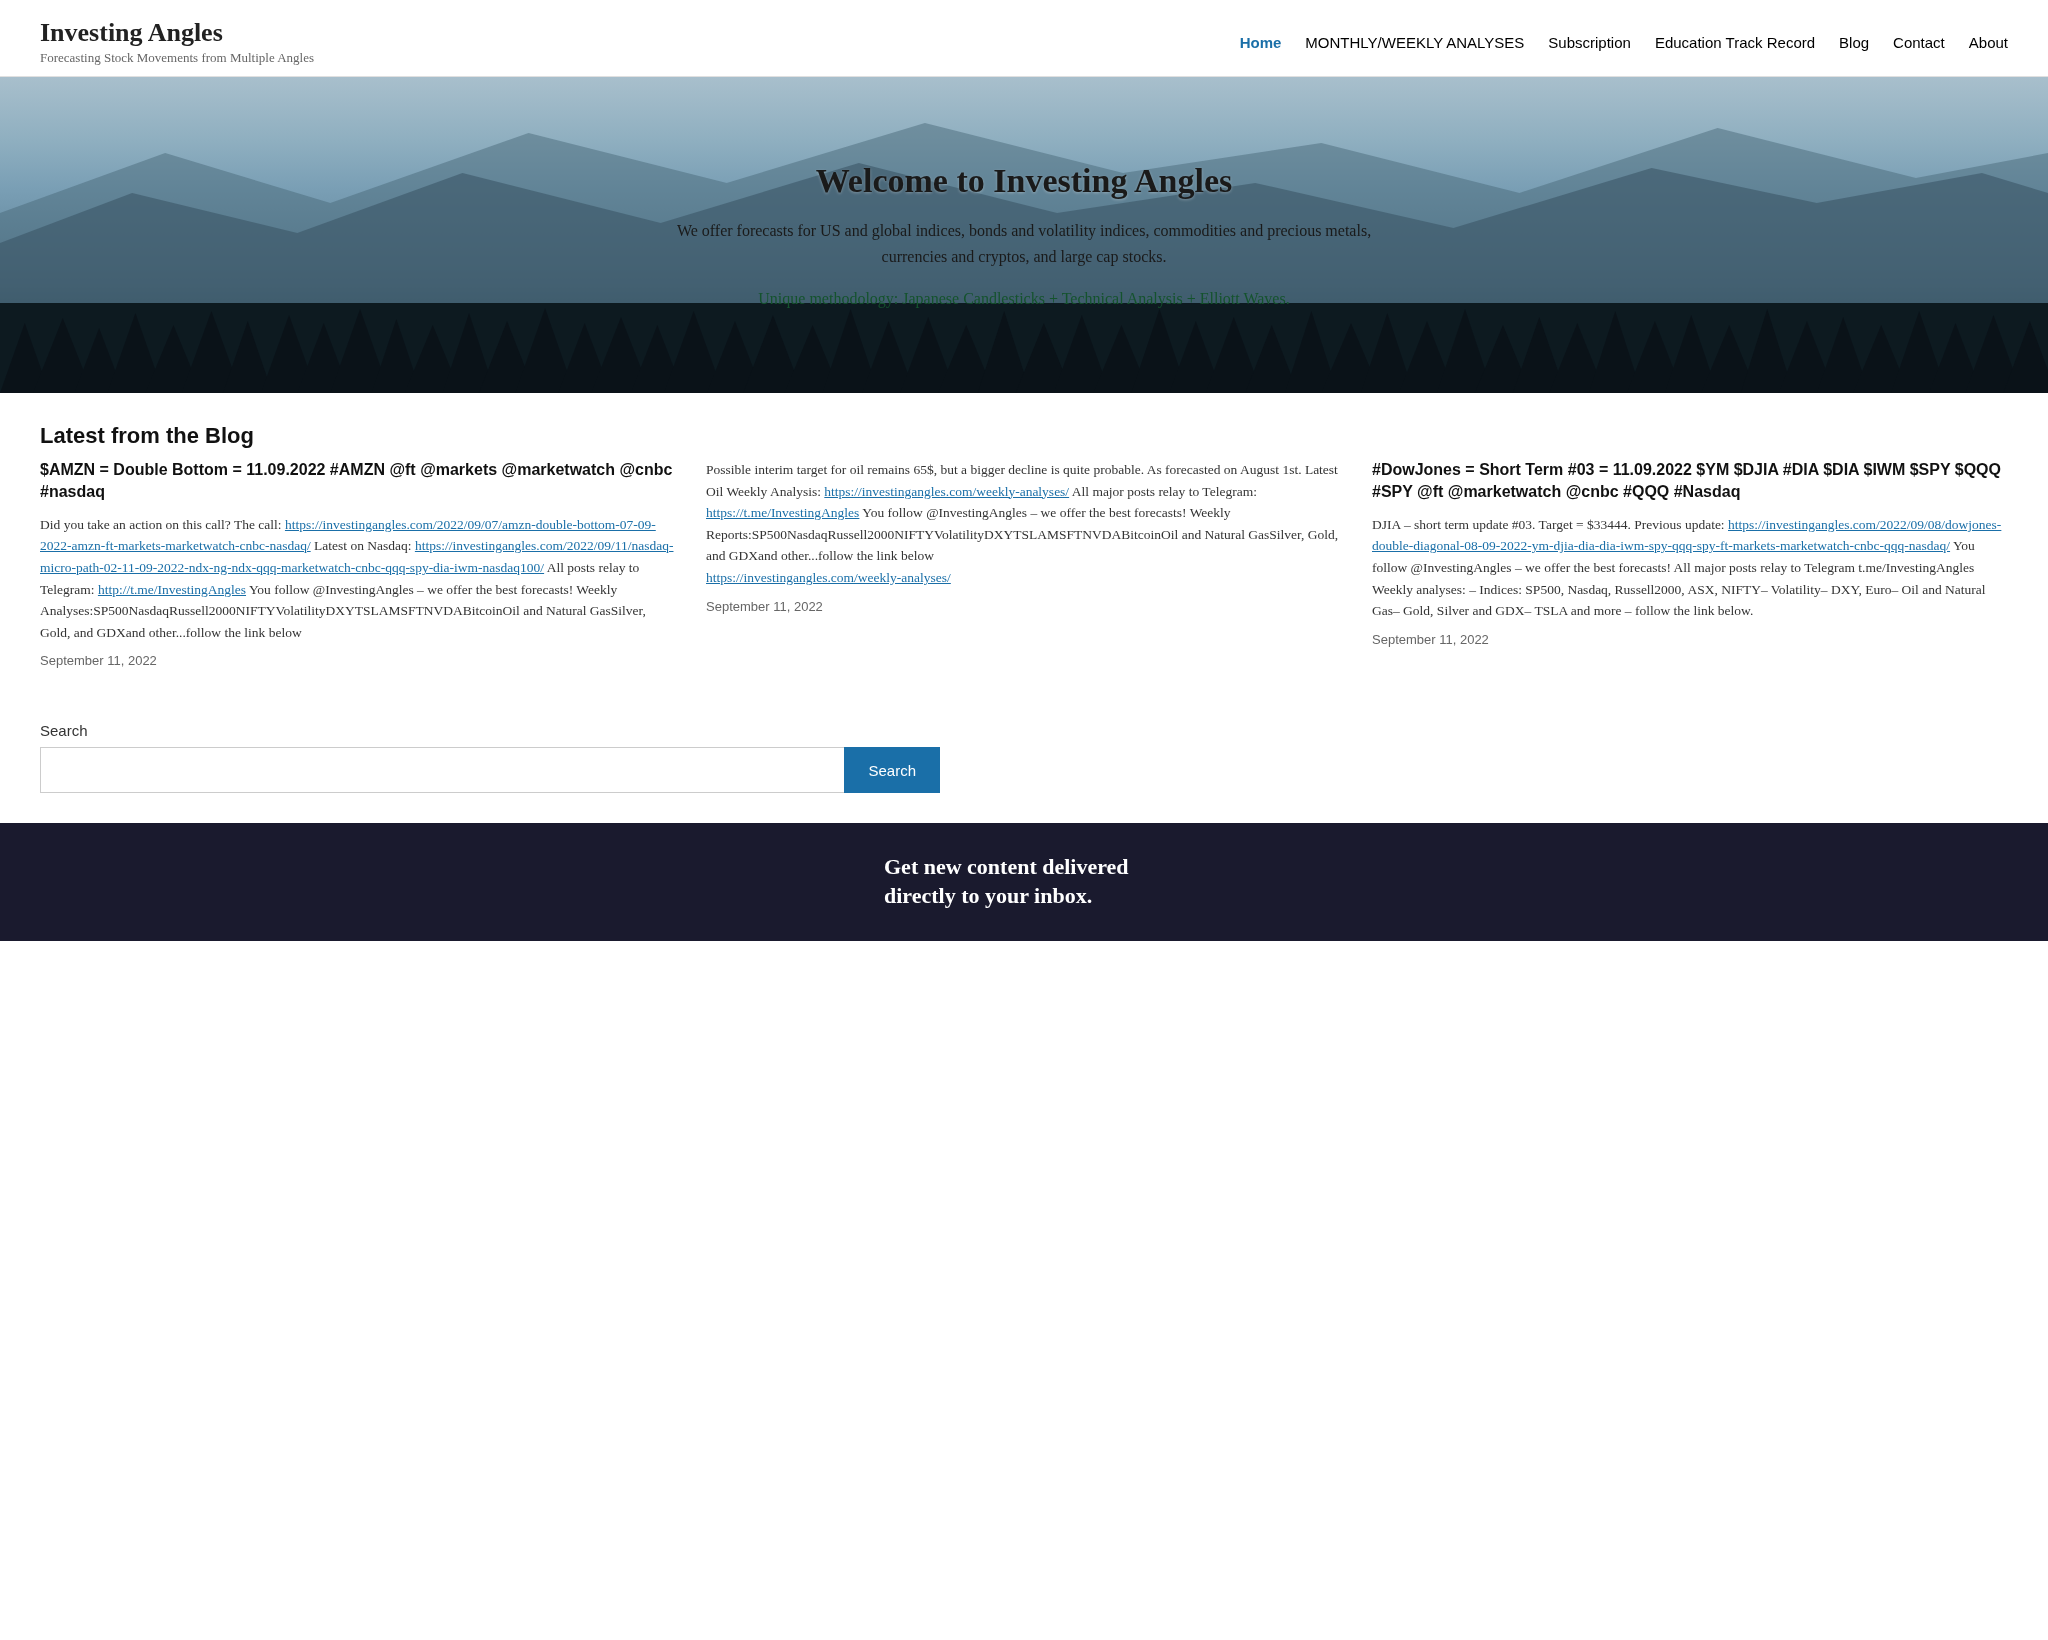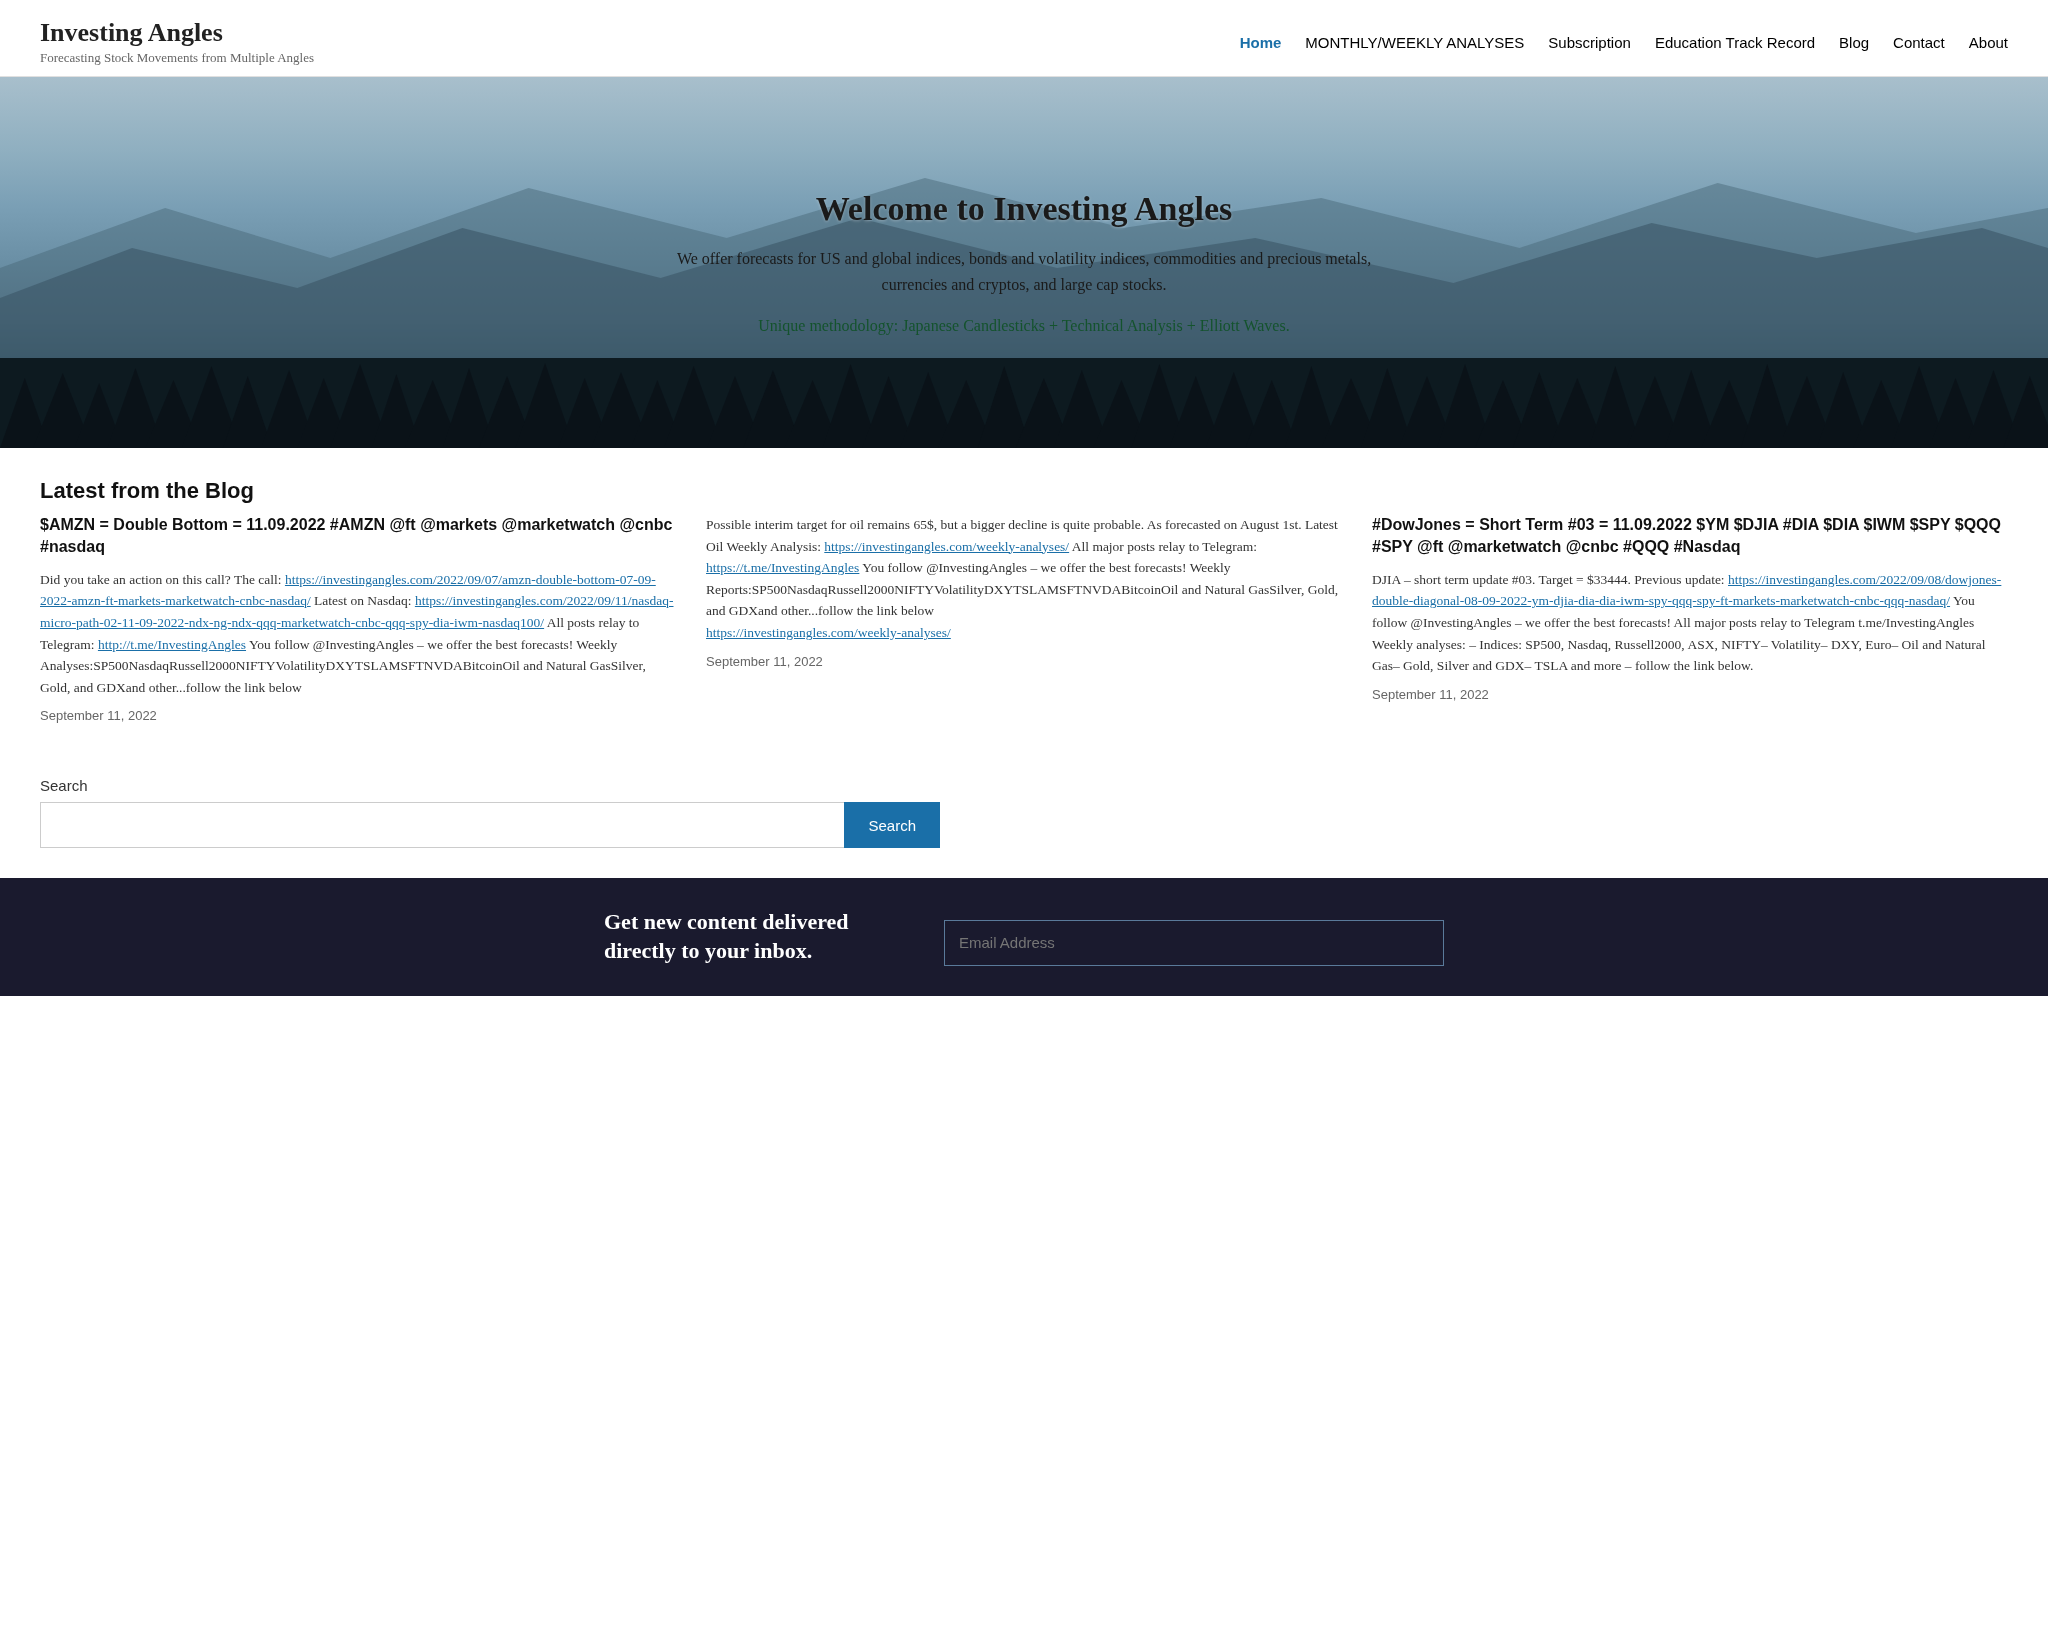--- a/index.html
+++ b/index.html
@@ -35,21 +35,21 @@
       text-decoration: none;
       font-family: Arial, sans-serif;
       font-weight: 400;
     }
     .nav-link.active { color: #1a6fa8; font-weight: 600; }
 
     
     .hero {
       position: relative;
       width: 100%;
-      height: 371px;
+      height: 316px;
       overflow: hidden;
       display: flex;
       align-items: center;
       justify-content: center;
     }
     .hero-bg {
       position: absolute;
       inset: 0;
       background: linear-gradient(180deg,
         #a8bfcc 0%,
@@ -357,14 +357,13 @@
 <section class="search-section">
   <label class="search-label">Search</label>
   <div class="search-row">
     <input class="search-input" type="text" placeholder="" style="">
     <button class="search-button">Search</button>
   </div>
 </section>
 
 <footer class="footer-cta">
   <div class="footer-cta-text">Get new content delivered directly to your inbox.</div>
-  <input class="footer-email-input" type="email" placeholder="Email Address" style="">
 </footer>
 
 </body></html>

